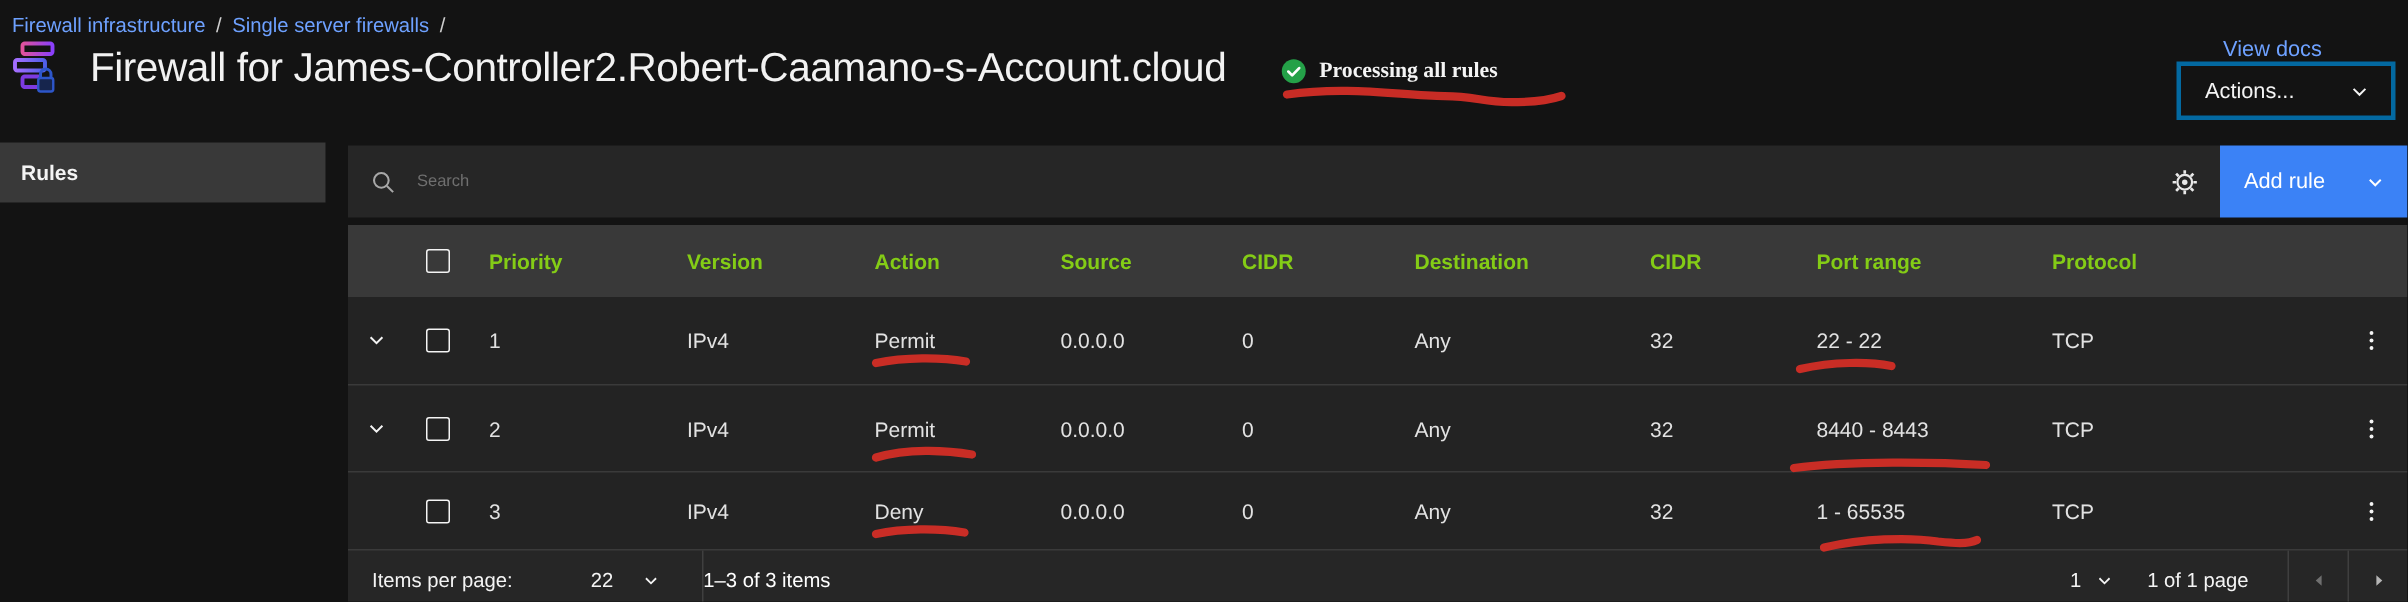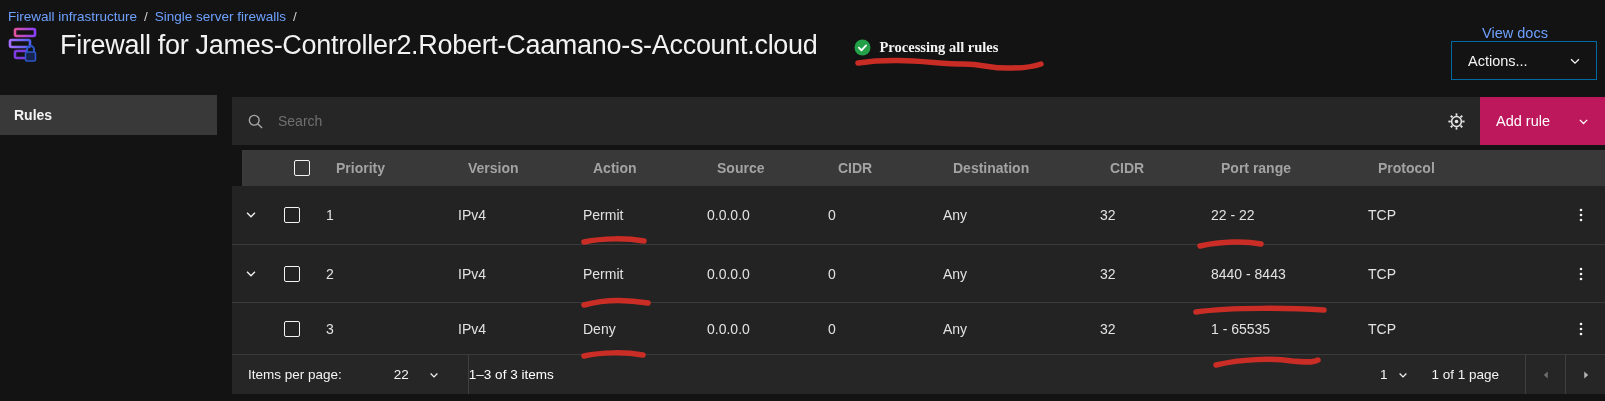--- a/index.html
+++ b/index.html
@@ -17,53 +17,53 @@
   .breadcrumb .sep { color:#cfcfcf; }
   .title-row { position:absolute; top:27px; left:8px; display:flex; align-items:center;gap:12px; }
   .fw-icon { width:30px; height:36px; margin-right:10px; flex:0 0 auto; }
   h1.page-title { font-size:27px; font-weight:400; letter-spacing:-0.3px; color:#f2f2f2; white-space:nowrap; }
   .status-group { display:flex; align-items:center; margin-left:24px; margin-top:4px;font-family:Liberation Serif, serif; }
   .status-group svg { margin-right:9px; }
   .status-label { font-size:14.5px; color:#f4f4f4; font-weight:600; }
   .header-right { position:absolute; top:25px; right:8px; display:flex; align-items:center;flex-direction:column; }
   .view-docs { color:#6ea1ff; font-size:14.5px; text-decoration:none; margin-right:18px; cursor:pointer; }
   .actions-dd {
-    width:146px; height:39px; border:1px solid #0369a1; background:transparent;
+    width:146px; height:39px; border:3px solid #0369a1; background:transparent;
     display:flex; align-items:center; justify-content:space-between;
     padding:0 14px 0 16px; cursor:pointer; color:#f4f4f4; font-size:14.5px;
   }
   
   .sidebar { position:absolute; top:95px; left:0; width:217px; }
   .sidebar-item {
     height:40px; background:#393939; display:flex; align-items:center;
     padding-left:14px; font-size:14px; font-weight:700; color:#f4f4f4; cursor:pointer;
   }
   
   .main { position:absolute; top:97px; left:232px; width:1373px; }
   .toolbar { display:flex; height:48px; }
   .search-box { flex:1; background:#262626; display:flex; align-items:center; padding-left:15px; }
   .search-box svg { flex:0 0 auto; }
   .search-input {
     background:transparent; border:none; outline:none; color:#f4f4f4;
-    font-size:14px; margin-left:14px; width:400px; font-family:"Liberation Sans", sans-serif;
+    font-size:11px; margin-left:14px; width:400px; font-family:"Liberation Sans", sans-serif;
   }
   .search-input::placeholder { color:#6f6f6f; }
   .gear-btn { width:48px; height:48px; background:#262626; border:none; display:flex; align-items:center; justify-content:center; cursor:pointer; }
   .add-rule-btn {
-    width:125px; height:48px; background:#be185d; border:none; color:#fff;
+    width:125px; height:48px; background:#3b82f6; border:none; color:#fff;
     display:flex; align-items:center; justify-content:space-between;
     padding:0 15px 0 16px; font-size:14.5px; cursor:pointer; font-family:"Liberation Sans", sans-serif;
   }
   .table-gap { height:5px; background:#131313; }
   .trow {
     display:grid;
     grid-template-columns:38px 44px 132px 125px 124px 121px 115px 157px 111px 157px 200px 1fr;
     align-items:center;
   }
-  .thead { height:36px; background:#393939; font-weight:700; font-size:14px; color:#a3a3a3;margin-left:10px; }
+  .thead { height:48px; background:#393939; font-weight:700; font-size:14px; color:#84cc16; }
   .tbody-row { height:58px; background:#232323; font-size:14px; color:#e2e2e2; }
   .tbody-row + .tbody-row { border-top:1px solid #3a3a3a; }
   .tbody-row.short { height:52px; }
   .cell { padding-left:12px; white-space:nowrap; }
   .ccell { display:flex; align-items:center; justify-content:center; }
   .checkbox {
     width:16px; height:16px; border:1px solid #f4f4f4; border-radius:2px;
     background:transparent; cursor:pointer;
   }
   .expand-btn, .kebab-btn { background:none; border:none; cursor:pointer; display:flex; align-items:center; justify-content:center; width:100%; height:100%; }

